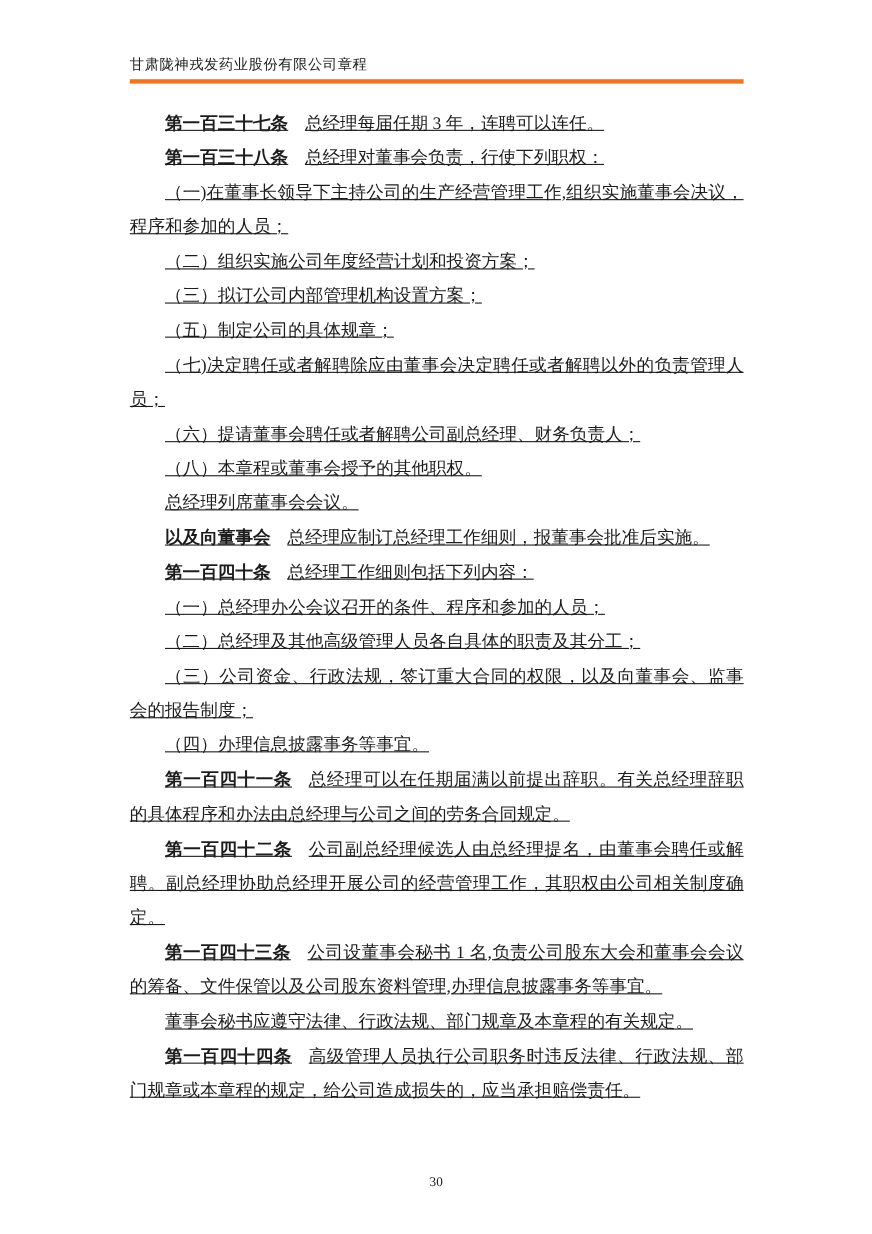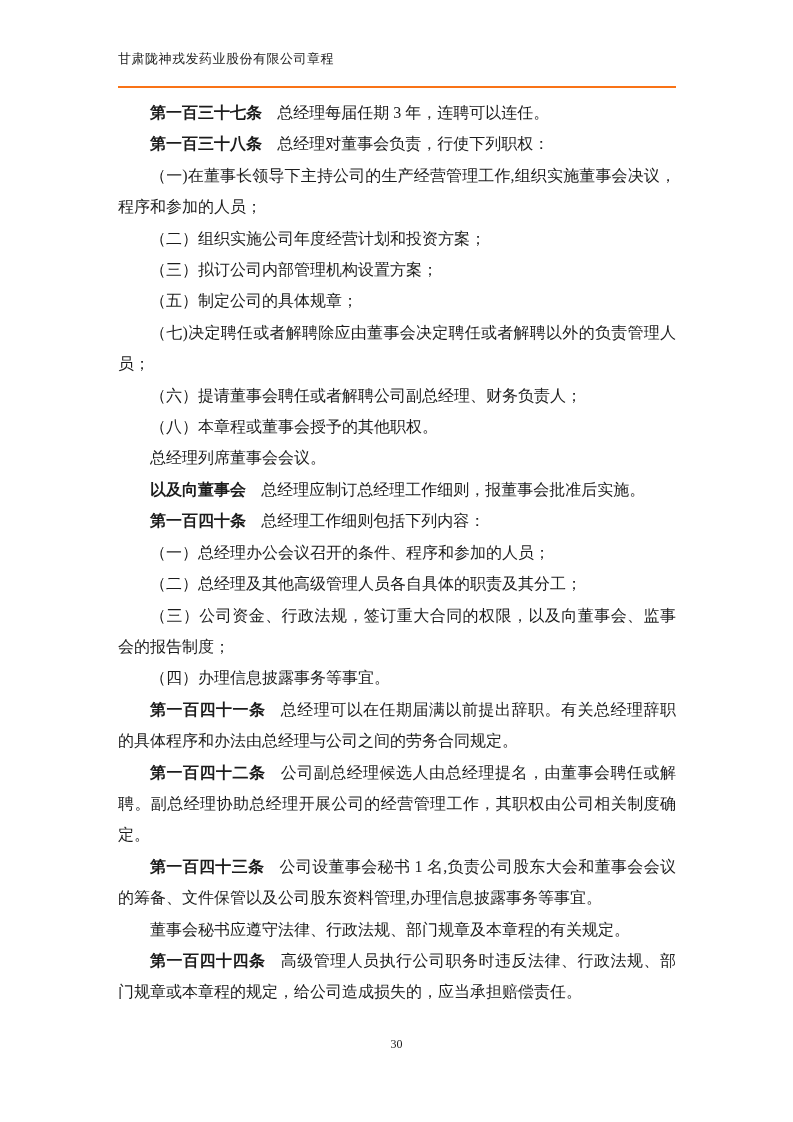--- a/index.html
+++ b/index.html
@@ -17,45 +17,46 @@
     color: #1c1c1c;
   }
   .header {
     position: absolute;
     top: 50px;
     left: 118px;
     width: 558px;
     font-size: 13px;
     line-height: 17px;
     letter-spacing: 0.5px;
-    padding-bottom: 19px;
-    border-bottom: 2px solid #f97316;
+    padding-bottom: 5px;
+    border-bottom: 4px solid #f97316;
   }
   .doc-body {
     position: absolute;
     top: 97px;
     left: 118px;
     width: 558px;
     font-size: 16px;
     line-height: 31.4px;
+    text-decoration: underline;
   }
   .para {
     margin: 0;
     padding: 0;
     text-indent: 2em;
     text-align: justify;
   }
   .art-num {
     font-weight: bold;
     margin-right: 0.95em;
     font-family: "Liberation Serif", "DejaVu Serif", serif;
   }
   .footer {
     position: absolute;
-    top: 1036px;
+    top: 1066px;
     left: 0;
     width: 793px;
     text-align: center;
     font-size: 12px;
     line-height: 16px;
   }
 </style>
 </head>
 <body>
 

